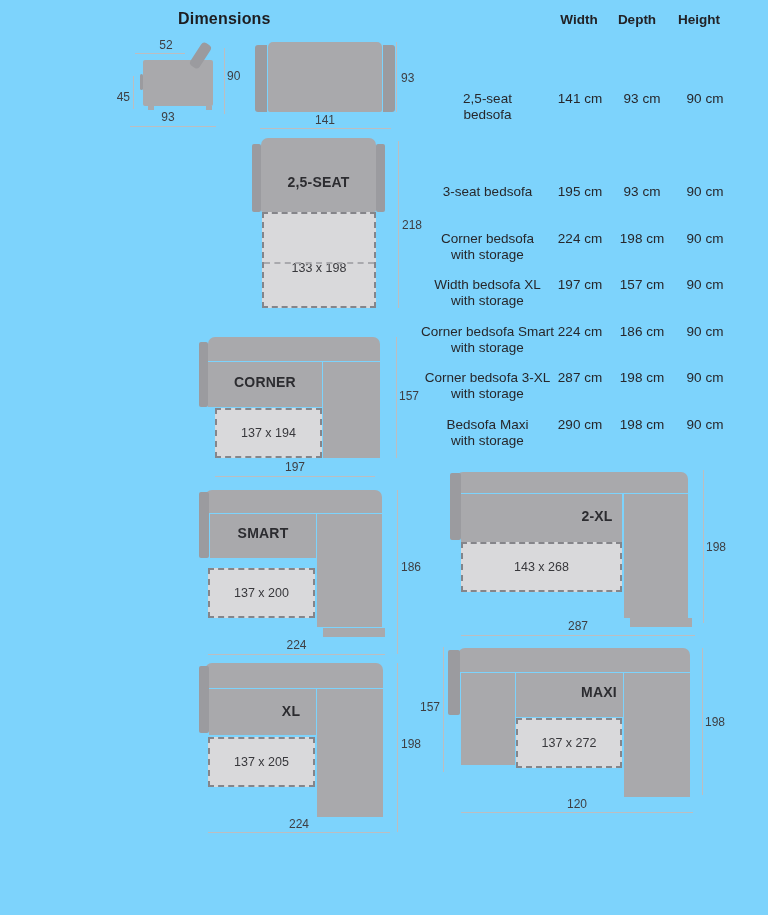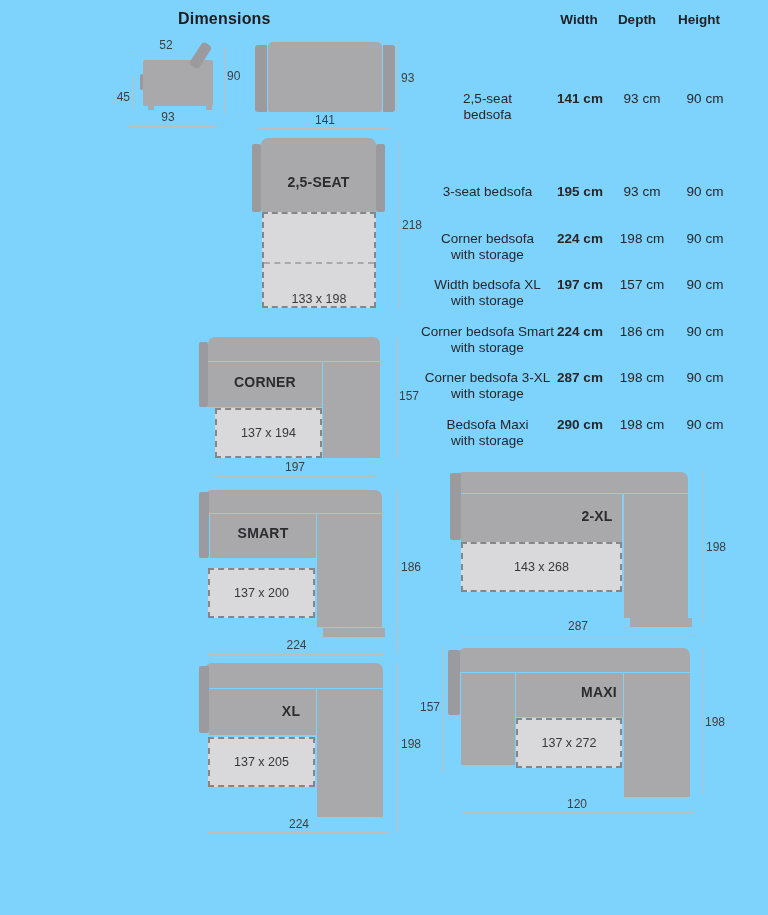--- a/index.html
+++ b/index.html
@@ -4,36 +4,36 @@
 <style>
   html,body{margin:0;padding:0;background:#fff;}
   .canvas{position:relative;width:768px;height:915px;background:#7dd3fc;overflow:hidden;
           font-family:"Liberation Sans",sans-serif;}
   .title{position:absolute;font-size:16px;font-weight:700;color:#1d1d20;letter-spacing:.2px;}
   .thead{position:absolute;font-size:13.5px;font-weight:700;color:#222226;text-align:center;}
   .trow{position:absolute;left:0;width:768px;}
   .tname{position:absolute;left:415px;width:145px;text-align:center;font-size:13.5px;
          color:var(--table-text,#27272b);line-height:15.5px;}
   .tval{position:absolute;top:0;font-size:13.5px;color:var(--table-text,#27272b);text-align:center;}
-  .v-width{left:545px;width:70px;font-weight:bold;}
+  .v-width{left:545px;width:70px;}
   .v-depth{left:610px;width:64px;}
   .v-height{left:672px;width:66px;}
   .diagram{position:absolute;}
   .part{position:absolute;background:var(--sofa-body,#a9a9ac);z-index:1;}
   .part.arm{background:var(--sofa-arm,#9b9b9f);border-radius:2px;}
   .part.tilt{background:var(--sofa-arm,#a2a2a6);border-radius:4px;transform:rotate(33deg);}
   .part.wline{background:#fff;}
   .part.curve{background:transparent;border-bottom:1.5px solid rgba(255,255,255,.95);
               border-radius:0 0 45% 45%/0 0 7px 7px;}
   .part.outline{background:transparent;border:1.5px solid rgba(255,255,255,.9);
                 border-radius:6px;box-sizing:border-box;}
   .bed{position:absolute;background:var(--bed-fill,#d9d9db);border:2px dashed var(--bed-border,#85858a);
        box-sizing:border-box;display:flex;align-items:center;justify-content:center;
        font-size:12.5px;color:#38383c;z-index:2;}
-  .bed.top{align-items:flex-end;padding-top:16px;}
+  .bed.top{align-items:center;padding-top:16px;}
   .bed-divider{position:absolute;border-top:2px dashed #a9a9ad;z-index:3;}
   .sofalabel{position:absolute;font-weight:700;font-size:14px;color:var(--label-text,#2c2c30);
              text-align:center;letter-spacing:.2px;z-index:4;}
   .dimtext{position:absolute;font-size:12px;color:var(--dim-text,#3e3e42);z-index:4;}
   .ctr{text-align:center;}
   .rgt{text-align:right;}
   .dimline-h{position:absolute;border-top:1px solid var(--dim-line,#bdbdc0);z-index:0;}
   .dimline-v{position:absolute;border-left:1px solid var(--dim-line,#bdbdc0);z-index:0;}
 </style>
 </head>

